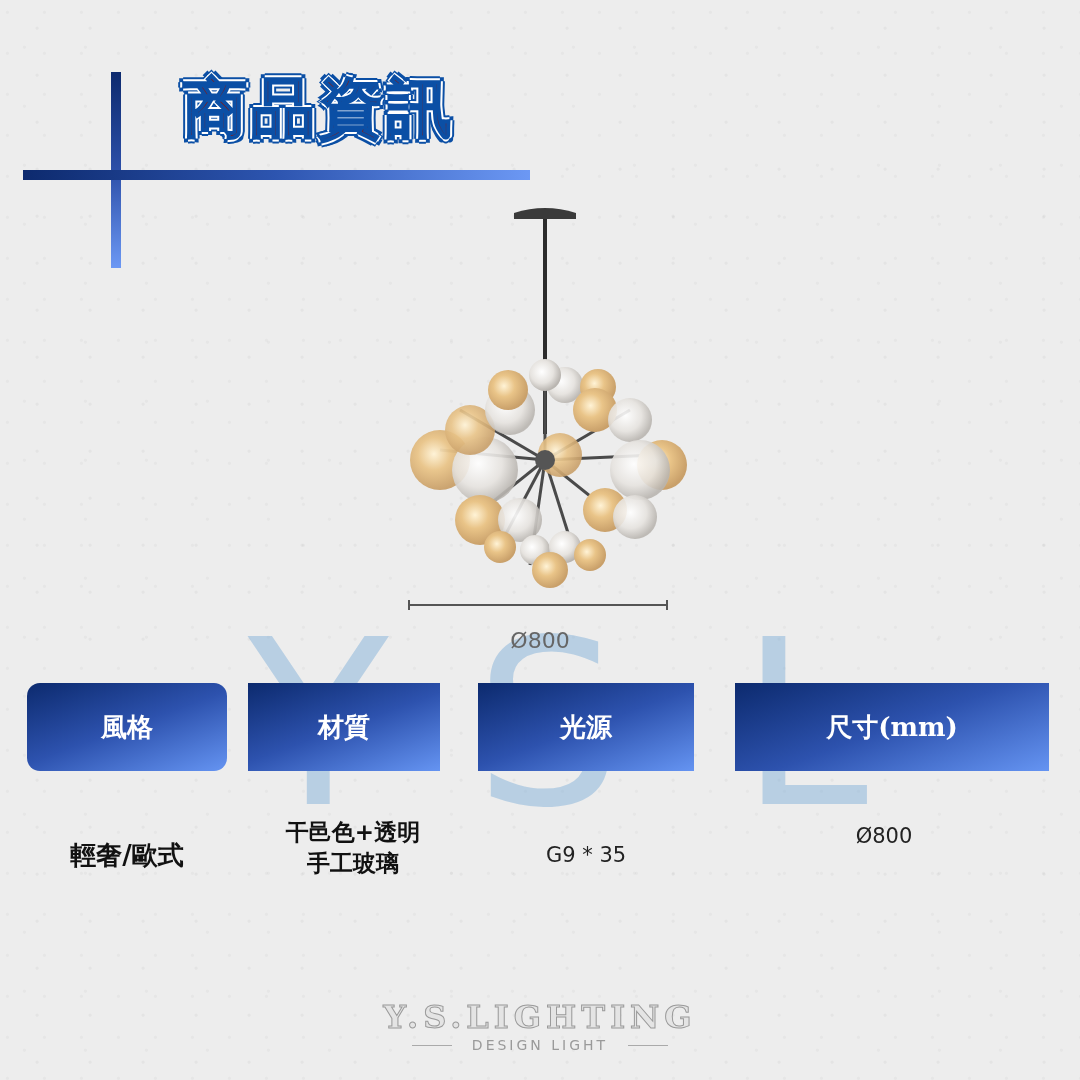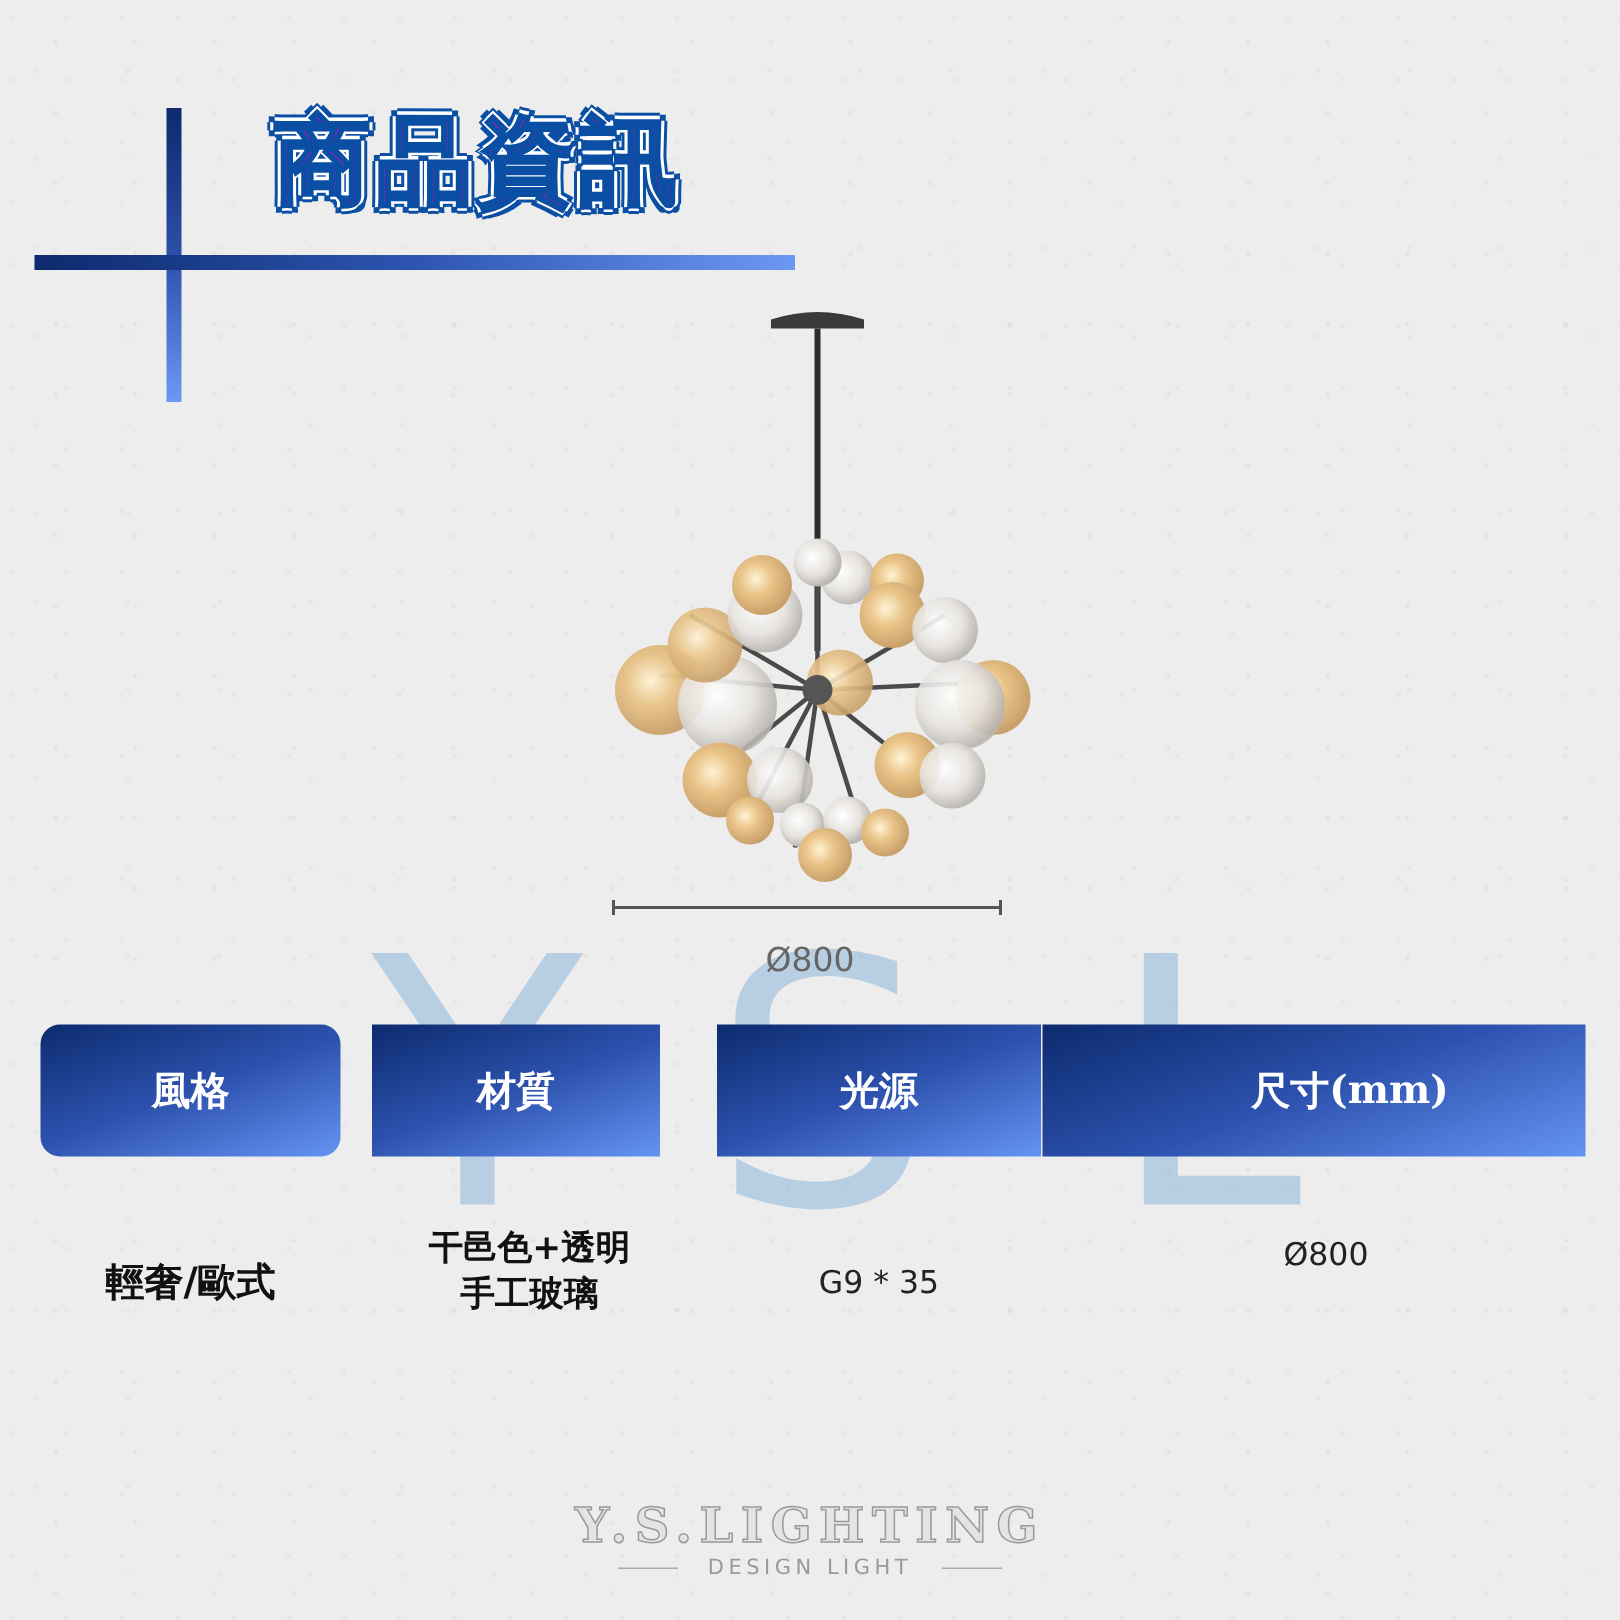--- a/index.html
+++ b/index.html
@@ -15,21 +15,21 @@
   }
   .abs { position: absolute; }
 
   
   .vline { left: 111px; top: 72px; width: 10px; height: 196px;
     background: linear-gradient(180deg, #0d2a6e 0%, #2c4fa8 50%, #6c98f4 100%); }
   .hline { left: 23px; top: 170px; width: 507px; height: 10px;
     background: linear-gradient(90deg, #0d2a6e 0%, #2d55b0 50%, #6c98f4 100%); }
   .title {
     left: 183px; top: 76px; font-size: 64px; font-weight: bold; letter-spacing: 4px;
-    color: #a21caf; line-height: 1;
+    color: #7f1d1d; line-height: 1;
     -webkit-text-stroke: 2px #0b4fa5;
     text-shadow:
       3px 0 0 #fff, -3px 0 0 #fff, 0 3px 0 #fff, 0 -3px 0 #fff,
       5px 0 0 #0b4fa5, -5px 0 0 #0b4fa5, 0 5px 0 #0b4fa5, 0 -5px 0 #0b4fa5,
       4px 4px 0 #0b4fa5, -4px -4px 0 #0b4fa5, 4px -4px 0 #0b4fa5, -4px 4px 0 #0b4fa5;
   }
 
   
   .wm { top: 610px; font-family: "DejaVu Sans", sans-serif; font-size: 230px; color: rgba(120,170,215,0.45); line-height: 1; }
   .wm-y { left: 248px; }
@@ -46,21 +46,21 @@
 
   
   .hbox {
     top: 683px; height: 88px; display: flex; align-items: center; justify-content: center;
     background: linear-gradient(160deg, #0c2a6e 0%, #2d52ae 50%, #6594f2 100%);
     color: #fff; font-size: 26px; font-weight: bold;
   }
   .h1 { left: 27px; width: 200px; border-radius: 13px; }
   .h2 { left: 248px; width: 192px; }
   .h3 { left: 478px; width: 216px; }
-  .h4 { left: 695px; width: 314px; padding-left: 48px; }
+  .h4 { left: 735px; width: 314px; }
   .h4 .mm { font-family: "DejaVu Serif", serif; }
 
   .val { text-align: center; color: #111; line-height: 1.35; }
   .v1 { left: 27px; top: 838px; width: 200px; font-size: 26px; font-weight: bold; }
   .v2 { left: 248px; top: 817px; width: 210px; font-size: 23px; font-weight: bold; }
   .v3 { left: 478px; top: 841px; width: 216px; font-size: 21px; color: #222; }
   .v4 { left: 715px; top: 822px; width: 338px; font-size: 21px; color: #222; }
 
   
   .logo-main { left: 380px; top: 998px; width: 320px; text-align: center; font-family: "DejaVu Serif", serif;

